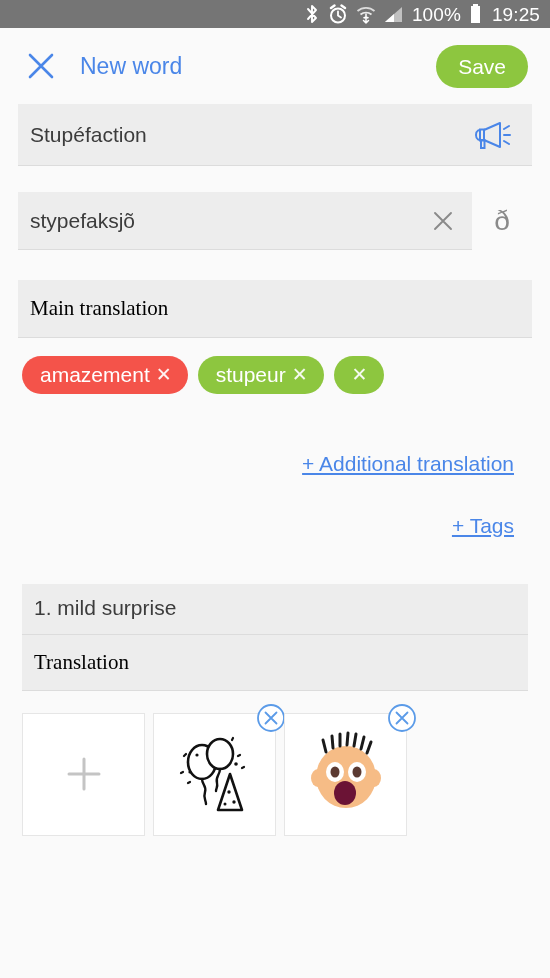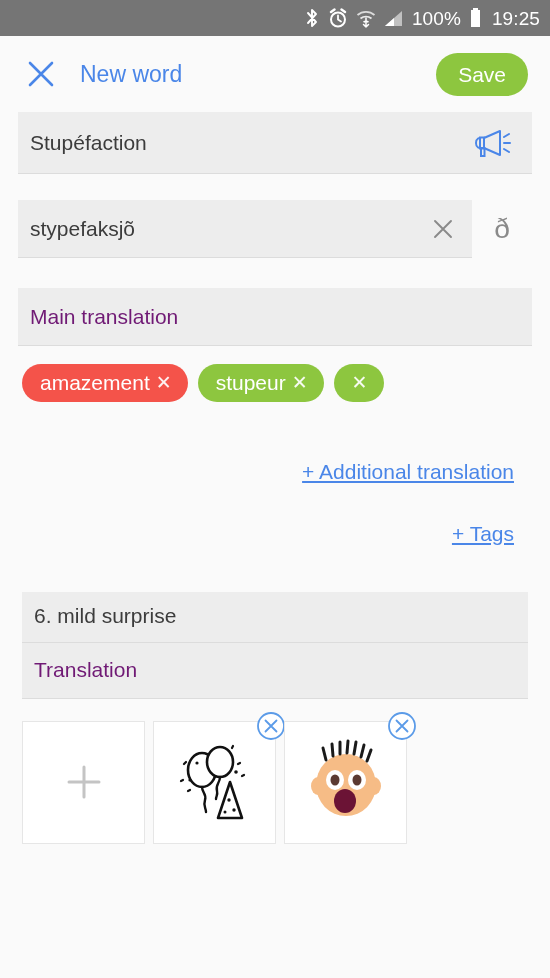--- a/index.html
+++ b/index.html
@@ -7,21 +7,21 @@
   html, body {
     width: 550px;
     height: 978px;
     overflow: hidden;
     font-family: "Liberation Sans", sans-serif;
     background: #FAFAFA;
   }
 
   
   .statusbar {
-    height: 36px;
+    height: 28px;
     background: #757575;
     display: flex;
     align-items: center;
     justify-content: flex-end;
     padding-right: 10px;
     gap: 8px;
     color: #FFFFFF;
   }
   .statusbar .sb-icon {
     display: inline-flex;
@@ -86,21 +86,21 @@
     align-items: center;
     flex: 1 1 auto;
     min-height: 58px;
     padding: 0 12px 0 12px;
   }
   .field-text {
     font-size: 21px;
     color: #3C3C3C;
     flex: 1 1 auto;
   }
-  .field-text.placeholder { color: #701a75; }
+  .field-text.placeholder { color: #000000; font-family: Liberation Serif, serif; }
 
   .word-field { min-height: 62px; }
   .spacer-14 { height: 26px; }
   .spacer-22 { height: 30px; }
 
   .megaphone-btn {
     width: 54px;
     display: flex;
     align-items: center;
     justify-content: center;
@@ -313,21 +313,21 @@
     <div class="link-row">
       <span class="link link-add-translation">+ Additional translation</span>
     </div>
     <div class="link-row">
       <span class="link link-tags">+ Tags</span>
     </div>
   </div>
 
   <div class="notes-wrap">
     <div class="notes-field">
-      <div class="notes-line">6. mild surprise</div>
+      <div class="notes-line">1. mild surprise</div>
     </div>
     <div class="translation-field">
       <span class="field-text placeholder">Translation</span>
     </div>
   </div>
 
   <div class="cards">
 
     <div class="card">
       <svg width="46" height="46" viewBox="0 0 46 46">

